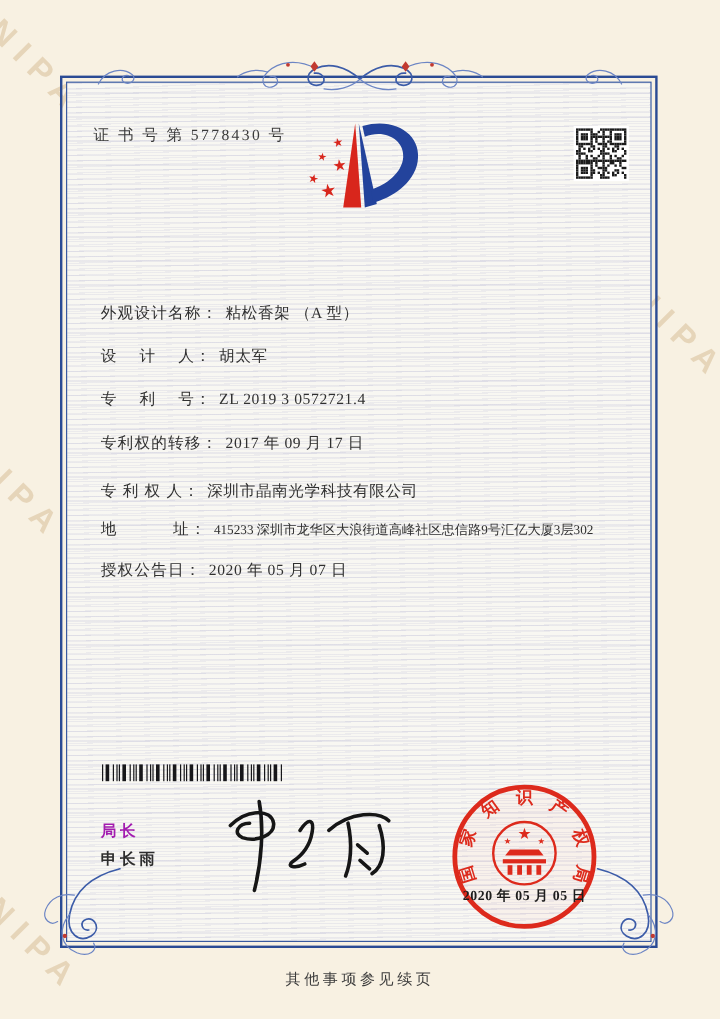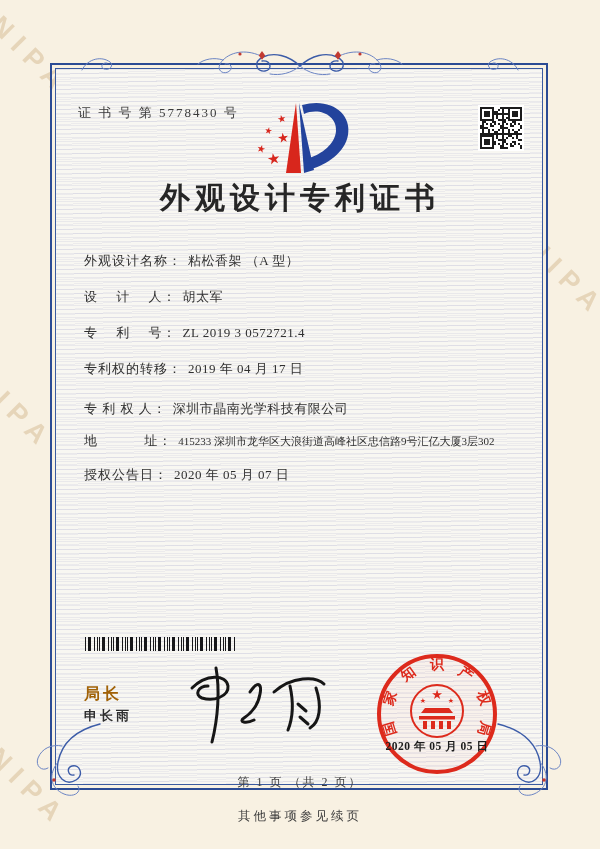--- a/index.html
+++ b/index.html
@@ -41,22 +41,22 @@
   .addr .f-value{font-size:11px;letter-spacing:0;}
   .auth2{position:absolute;left:302px;top:0;}
 
   .paras{position:absolute;left:84px;top:490px;width:433px;color:#33302c;}
   .paras p{margin:0;font-size:13px;line-height:23.5px;text-indent:2em;text-align:justify;}
 
   .barcode{position:absolute;left:85px;top:637px;width:153px;height:14px;display:flex;}
   .barcode .bar{display:block;height:100%;background:#17171a;}
   .barcode .bar-space{display:block;height:100%;background:transparent;}
 
-  .sign-title{position:absolute;left:84px;top:684px;font-size:16px;font-weight:600;
-              letter-spacing:3px;color:#a16207;}
+  .sign-title{position:absolute;left:84px;top:684px;font-size:13px;font-weight:600;
+              letter-spacing:3px;color:#a21caf;}
   .sign-name{position:absolute;left:84px;top:707px;font-size:13px;font-weight:600;
              letter-spacing:3px;color:#2e2e2e;}
   .signature{position:absolute;left:178px;top:662px;width:156px;height:86px;}
   .sig-stroke{stroke:#161616;fill:none;stroke-width:3;stroke-linecap:round;stroke-linejoin:round;}
 
   .seal{position:absolute;left:374px;top:651px;width:126px;height:126px;}
   .seal-ring-char{font-size:14px;font-weight:bold;fill:#dd2a1c;
                   font-family:"Liberation Serif","DejaVu Serif",serif;}
   .seal-date{font-size:11.5px;font-weight:bold;fill:#1d1d1d;letter-spacing:0.5px;
              font-family:"Liberation Serif","DejaVu Serif",serif;}
@@ -376,33 +376,32 @@
         <div class="qcell" style="left: 10px; top: 42px;"></div>
         <div class="qcell" style="left: 12px; top: 42px;"></div>
         <div class="qcell" style="left: 14px; top: 42px;"></div>
         <div class="qcell" style="left: 22px; top: 42px;"></div>
         <div class="qcell" style="left: 24px; top: 42px;"></div>
         <div class="qcell" style="left: 26px; top: 42px;"></div>
         <div class="qcell" style="left: 28px; top: 42px;"></div>
         <div class="qcell" style="left: 42px; top: 42px;"></div>
       </div>
 
-    <div class="title">外观设计专利证书</div>
 
     <div class="row" style="top:252px;">
       <span class="f-label">外观设计名称：</span><span class="f-value">粘松香架 （A 型）</span>
     </div>
     <div class="row" style="top:288px;">
       <span class="f-label">设　 计　 人：</span><span class="f-value">胡太军</span>
     </div>
     <div class="row" style="top:324px;">
       <span class="f-label">专　 利　 号：</span><span class="f-value">ZL 2019 3 0572721.4</span>
     </div>
     <div class="row" style="top:360px;">
-      <span class="f-label">专利权的转移：</span><span class="f-value">2019 年 04 月 17 日</span>
+      <span class="f-label">专利权的转移：</span><span class="f-value">2017 年 09 月 17 日</span>
     </div>
     <div class="row" style="top:400px;">
       <span class="f-label">专 利 权 人：</span><span class="f-value">深圳市晶南光学科技有限公司</span>
     </div>
     <div class="row addr" style="top:432px;">
       <span class="f-label">地　　　 址：</span><span class="f-value">415233 深圳市龙华区大浪街道高峰社区忠信路9号汇亿大厦3层302</span>
     </div>
     <div class="row" style="top:466px;width:432px;">
       <span class="f-label">授权公告日：</span><span class="f-value">2020 年 05 月 07 日</span>
     </div>
@@ -528,17 +527,16 @@
       <text class="seal-date" x="63" y="99" text-anchor="middle" id="seal-date">2020 年 05 月 05 日</text>
     <text transform="translate(20.0 76.2) rotate(-107.0)" text-anchor="middle" class="seal-ring-char">国</text>
         <text transform="translate(20.4 48.6) rotate(-71.3)" text-anchor="middle" class="seal-ring-char">家</text>
         <text transform="translate(36.8 26.4) rotate(-35.7)" text-anchor="middle" class="seal-ring-char">知</text>
         <text transform="translate(63.0 18.0) rotate(0.0)" text-anchor="middle" class="seal-ring-char">识</text>
         <text transform="translate(89.2 26.4) rotate(35.7)" text-anchor="middle" class="seal-ring-char">产</text>
         <text transform="translate(105.6 48.6) rotate(71.3)" text-anchor="middle" class="seal-ring-char">权</text>
         <text transform="translate(106.0 76.2) rotate(107.0)" text-anchor="middle" class="seal-ring-char">局</text>
       </svg>
 
-    <div class="page-no">第 1 页 （共 2 页）</div>
   </div>
 
   <div class="foot-note">其他事项参见续页</div>
 </div>
 
 </body></html>

